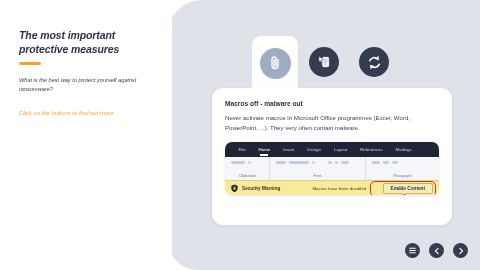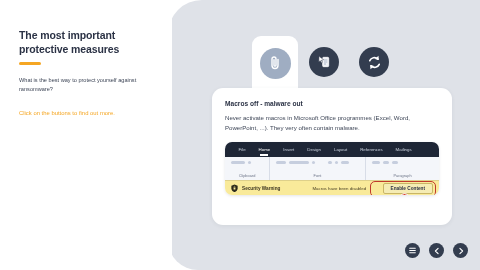--- a/index.html
+++ b/index.html
@@ -5,21 +5,21 @@
   * { box-sizing: border-box; margin: 0; padding: 0; }
   html, body {
     width: 480px; height: 270px;
     overflow: hidden;
     background: #ffffff;
     font-family: "Liberation Sans", sans-serif;
   }
   .stage { position: relative; width: 480px; height: 270px; background: #ffffff; }
 
   
-  .left-col { position: absolute; left: 0; top: 0; width: 172px; height: 270px; background: #ffffff; }
+  .left-col { position: absolute; left: 0; top: 0; width: 172px; height: 270px; background: #ffffff; font-style: italic; }
   .headline {
     position: absolute; left: 19px; top: 28px; width: 132px;
     font-size: 10.5px; font-weight: bold; line-height: 1.35;
     color: #2b3245; letter-spacing: -0.1px;
   }
   .accent-rule {
     position: absolute; left: 19px; top: 62px;
     width: 22px; height: 2.6px; border-radius: 2px; background: #f5a623;
   }
   .lede {

